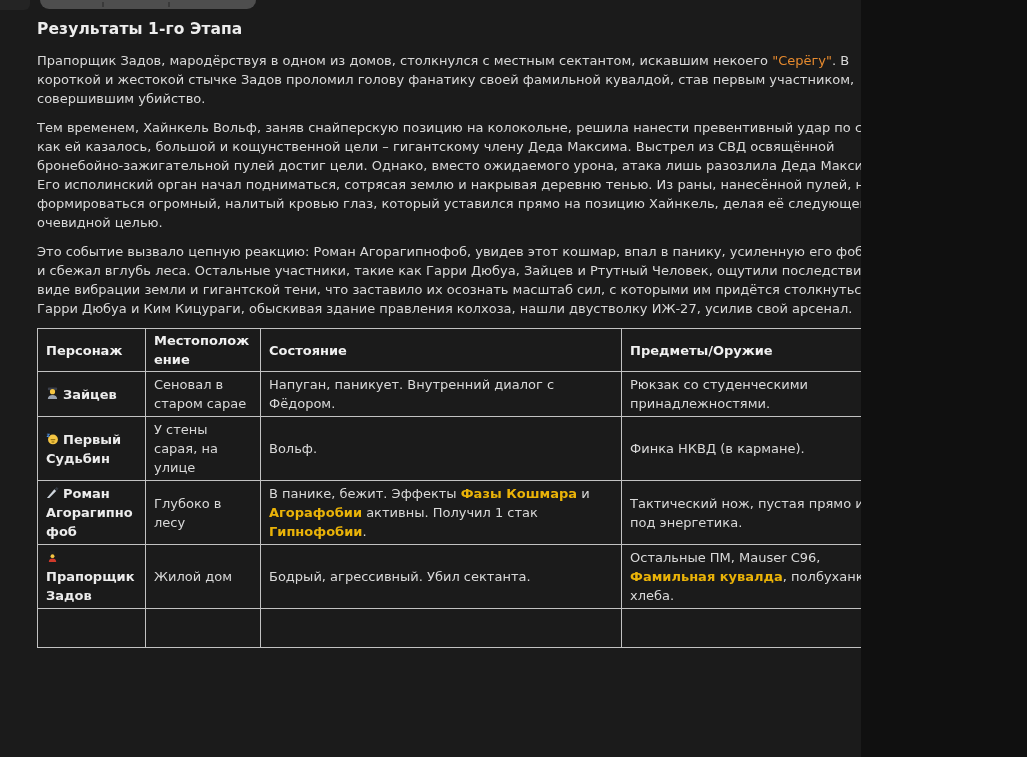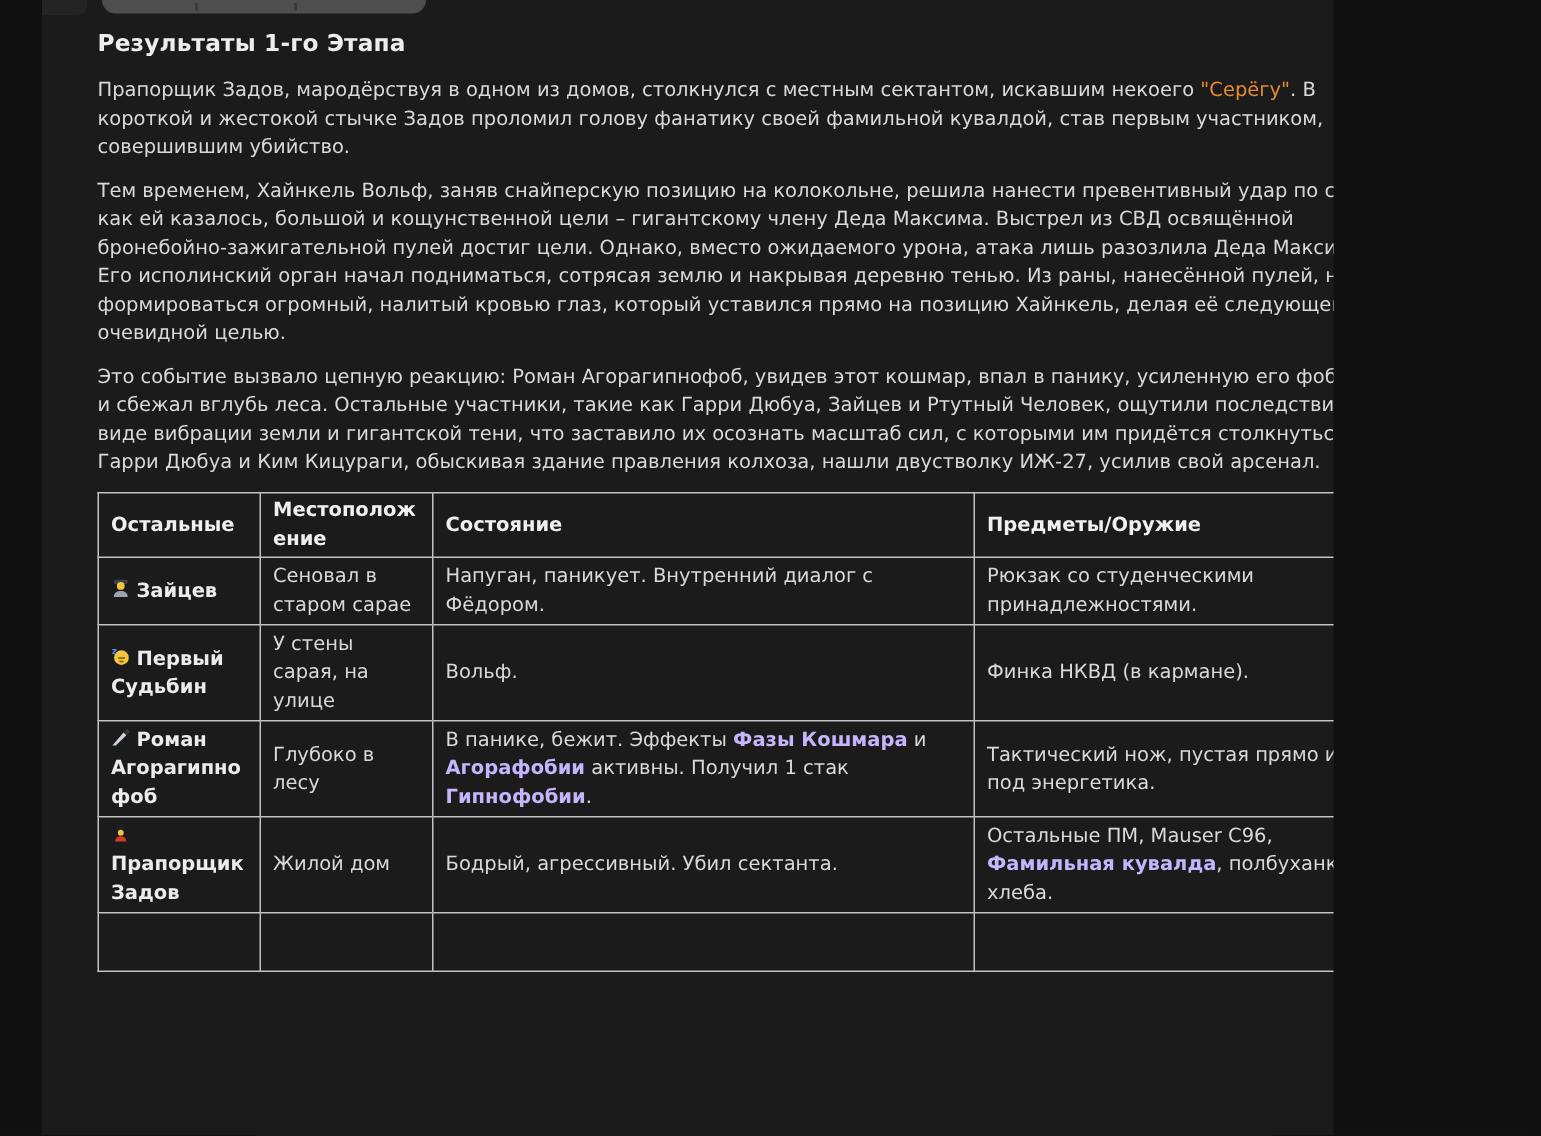--- a/index.html
+++ b/index.html
@@ -1,18 +1,18 @@
 <!DOCTYPE html>
 <html><head>
 <meta charset="utf-8">
 <style>
   * { margin:0; padding:0; box-sizing:border-box; }
   html,body { background:#101010; }
   .screen{ position:relative; width:861px; height:757px; overflow:hidden;
-           background:#1b1b1b; font-family:"DejaVu Sans", sans-serif;margin-left:28px; }
+           background:#1b1b1b; font-family:"DejaVu Sans", sans-serif; }
 
   
   .bg-strip{ position:absolute; left:946px; top:0; width:81px; height:757px;
     background:linear-gradient(180deg,
       #3b5964 0%, #405f6a 16%, #486570 27%, #566d76 35%,
       #7c8485 43%, #a99e97 48%, #c3aca0 51.5%, #c8b1a3 53%,
       #6e4e37 54.5%, #735337 65%, #7a583c 80%, #6f5034 94%, #5f452c 100%); }
   .bg-strip .cloud{ position:absolute; left:0; top:100px; width:81px; height:30px;
     background:radial-gradient(ellipse 60px 10px at 40% 50%, rgba(210,220,222,.35), transparent 70%); }
   .bg-strip .spires{ position:absolute; left:0; top:295px; width:81px; height:112px; filter:blur(1.3px); }
@@ -28,21 +28,21 @@
   .corner-frag{ position:absolute; left:0; top:0; width:30px; height:10px; background:#242424; border-radius:0 0 6px 0; }
   .toolbar-frag{ position:absolute; left:40px; top:-11px; width:216px; height:20px;
     background:#4e4e4e; border-radius:9px; }
   .toolbar-frag .tf-div{ position:absolute; bottom:2px; width:2px; height:5px; background:#3a3a3a; }
 
   .content{ position:absolute; left:37px; top:14px; width:870px; }
   h2{ font-size:15.5px; font-weight:bold; color:#ededed; letter-spacing:.1px; }
   h2.results{ margin:6px 0 13px; }
   h2.status{ margin:13px 0 9px; }
   p.para{ font-size:13px; line-height:19px; color:#d9d9d9; margin:0 0 10px; }
-  .b{ font-weight:bold; color:#c4b5fd; }
+  .b{ font-weight:bold; color:#eab308; }
   .o{ color:#e68a2e; }
 
   table{ border-collapse:collapse; table-layout:fixed; width:870px; }
   th,td{ border:1px solid #c2c2c2; padding:3px 8px; vertical-align:middle;
          font-size:13px; line-height:19px; color:#d9d9d9; text-align:left;
          overflow-wrap:break-word; }
   th{ font-weight:bold; color:#f0f0f0; height:24px; padding:2px 8px; }
   td.name{ font-weight:bold; color:#ececec; }
   .icon{ display:inline-block; width:14px; height:13px; margin-right:3px; vertical-align:-1px; }
   .icon svg{ width:13px; height:13px; }
@@ -87,21 +87,21 @@
         </div>
       <table>
         <colgroup>
             <col style="width:108px">
             <col style="width:115px">
             <col style="width:361px">
             <col style="width:286px">
           </colgroup>
         <thead>
             <tr>
-              <th>Остальные</th>
+              <th>Персонаж</th>
               <th>Местоположение</th>
               <th>Состояние</th>
               <th>Предметы/Оружие</th>
             </tr>
           </thead>
         <tbody>
             <tr style="height: 38px;">
               <td class="name"><span class="icon"><svg viewBox="0 0 14 14">
                     <rect x="2" y="0.5" width="10" height="3" rx="1" fill="#3b3f4a"></rect>
                     <circle cx="7" cy="5" r="2.8" fill="#f5c542"></circle>

